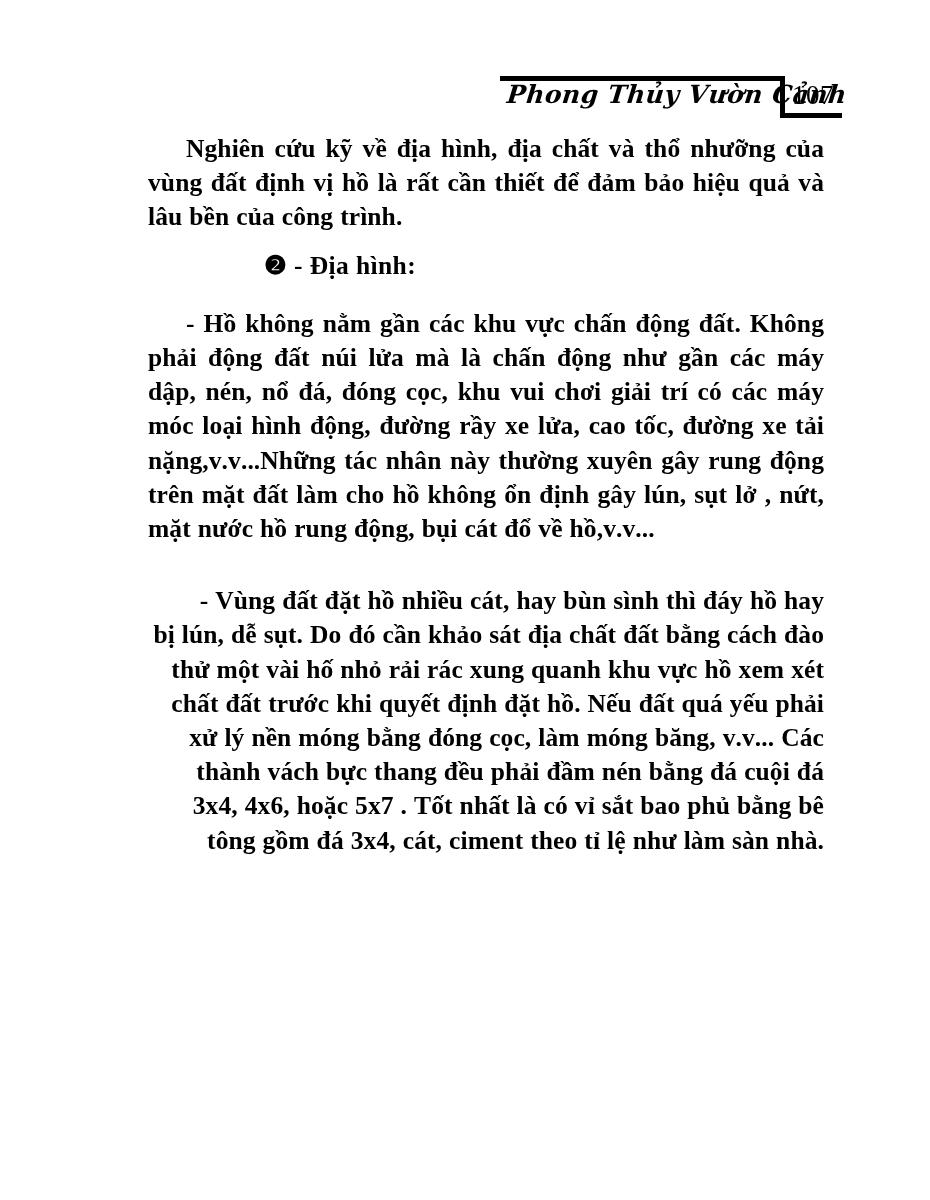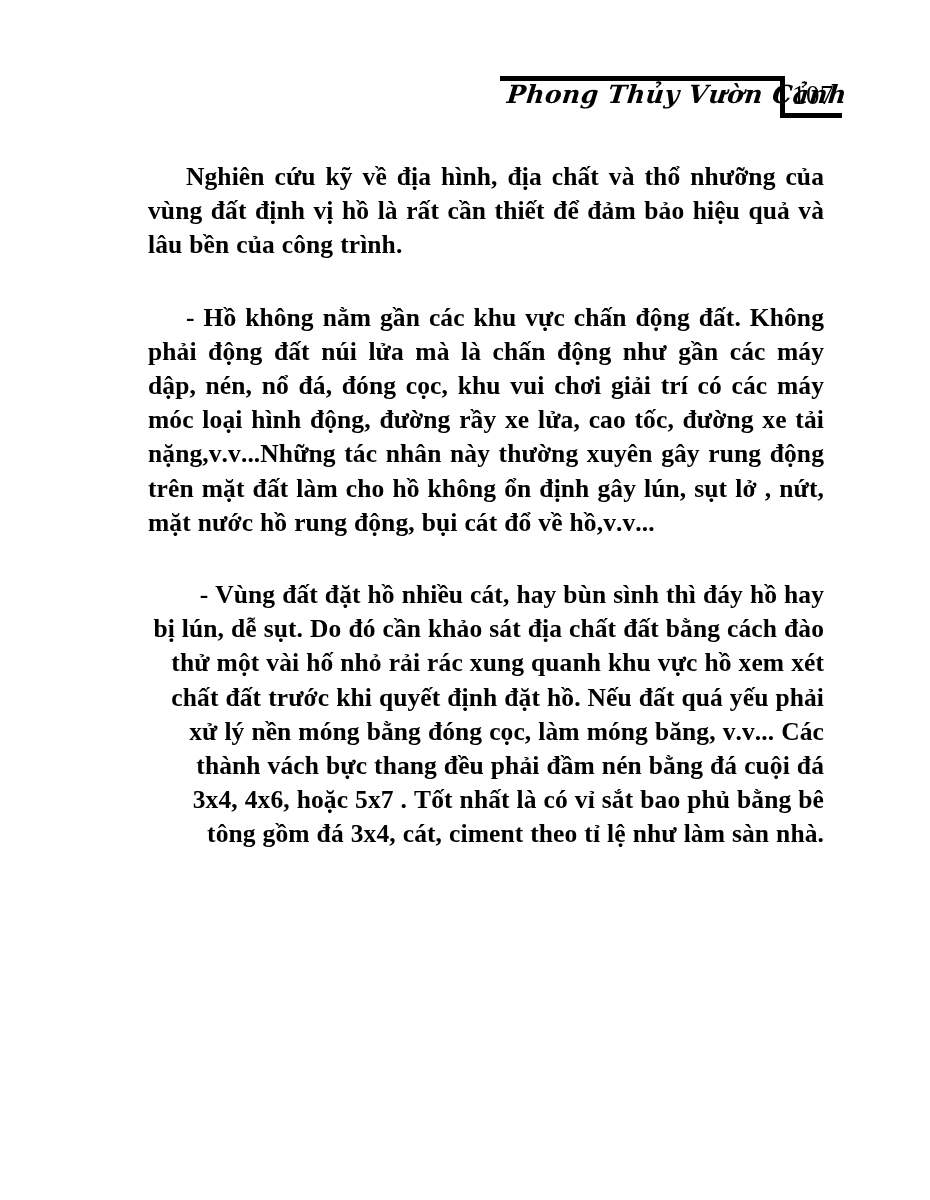--- a/index.html
+++ b/index.html
@@ -82,21 +82,20 @@
     letter-spacing: 0.5px;
     line-height: 30px;
   }
 
   
   .body-col {
     position: absolute;
     top: 132px;
     left: 148px;
     width: 676px;
-    margin-top: 28px;
   }
 
   .para {
     margin: 0 0 0 0;
     font-size: 25.5px;
     line-height: 34.2px;
     font-weight: bold;
     text-align: justify;
     text-justify: inter-word;
     letter-spacing: 0.1px;
@@ -136,20 +135,21 @@
     <div class="header-title">Phong Thủy Vườn Cảnh</div>
     <div class="header-pageno">107</div>
   </div>
 
   <div class="body-col">
 
     <p class="para">Nghiên cứu kỹ về địa hình, địa chất và thổ nhưỡng của vùng đất định vị hồ là rất cần thiết để đảm bảo hiệu quả và lâu bền của công trình.</p>
 
     <div class="gap-md"></div>
 
+    <p class="heading">❷ - Địa hình:</p>
 
     <div class="gap-md"></div>
 
 
     <div class="gap-sm"></div>
 
     <p class="para">- Hồ không nằm gần các khu vực chấn động đất. Không phải động đất núi lửa mà là chấn động như gần các máy dập, nén, nổ đá, đóng cọc, khu vui chơi giải trí có các máy móc loại hình động, đường rầy xe lửa, cao tốc, đường xe tải nặng,v.v...Những tác nhân này thường xuyên gây rung động trên mặt đất làm cho hồ không ổn định gây lún,  sụt lở , nứt, mặt nước hồ rung động, bụi cát đổ về hồ,v.v...</p>
 
     <div class="gap-sm"></div>
 

